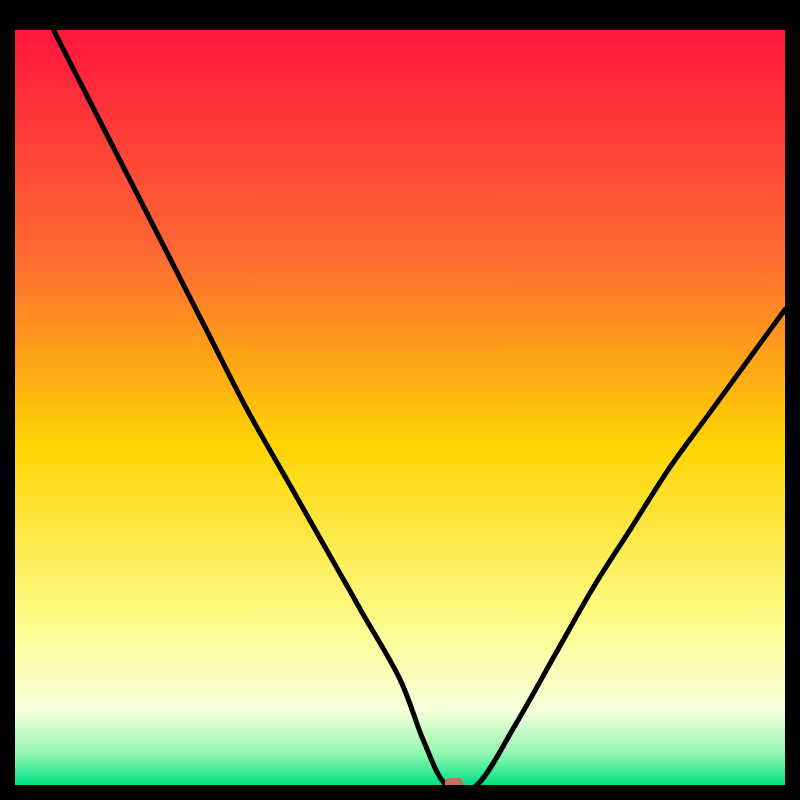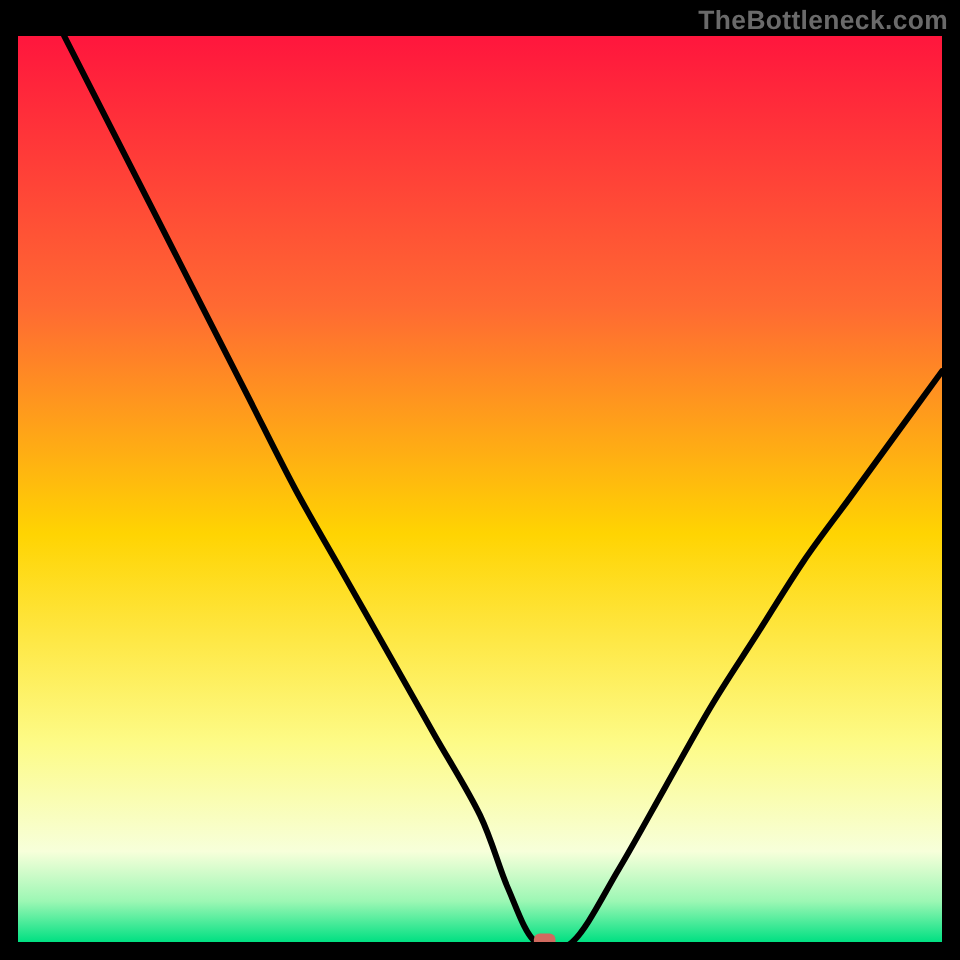--- a/index.html
+++ b/index.html
@@ -38,21 +38,20 @@
   .plot {
     position: absolute;
     inset: 0;
   }
 </style>
 </head>
 <body>
 
 <div class="wrap">
 
-  <div class="watermark">TheBottleneck.com</div>
 
   <div class="frame">
     <svg class="plot" viewBox="0 0 770 755" preserveAspectRatio="none">
       <defs>
         <linearGradient id="bg-grad" x1="0" y1="0" x2="0" y2="1">
         <stop offset="0.00%" stop-color="#ff163d"></stop>
             <stop offset="30.00%" stop-color="#ff6a32"></stop>
             <stop offset="55.00%" stop-color="#ffd402"></stop>
             <stop offset="78.00%" stop-color="#fdfb87"></stop>
             <stop offset="90.00%" stop-color="#f7ffda"></stop>

